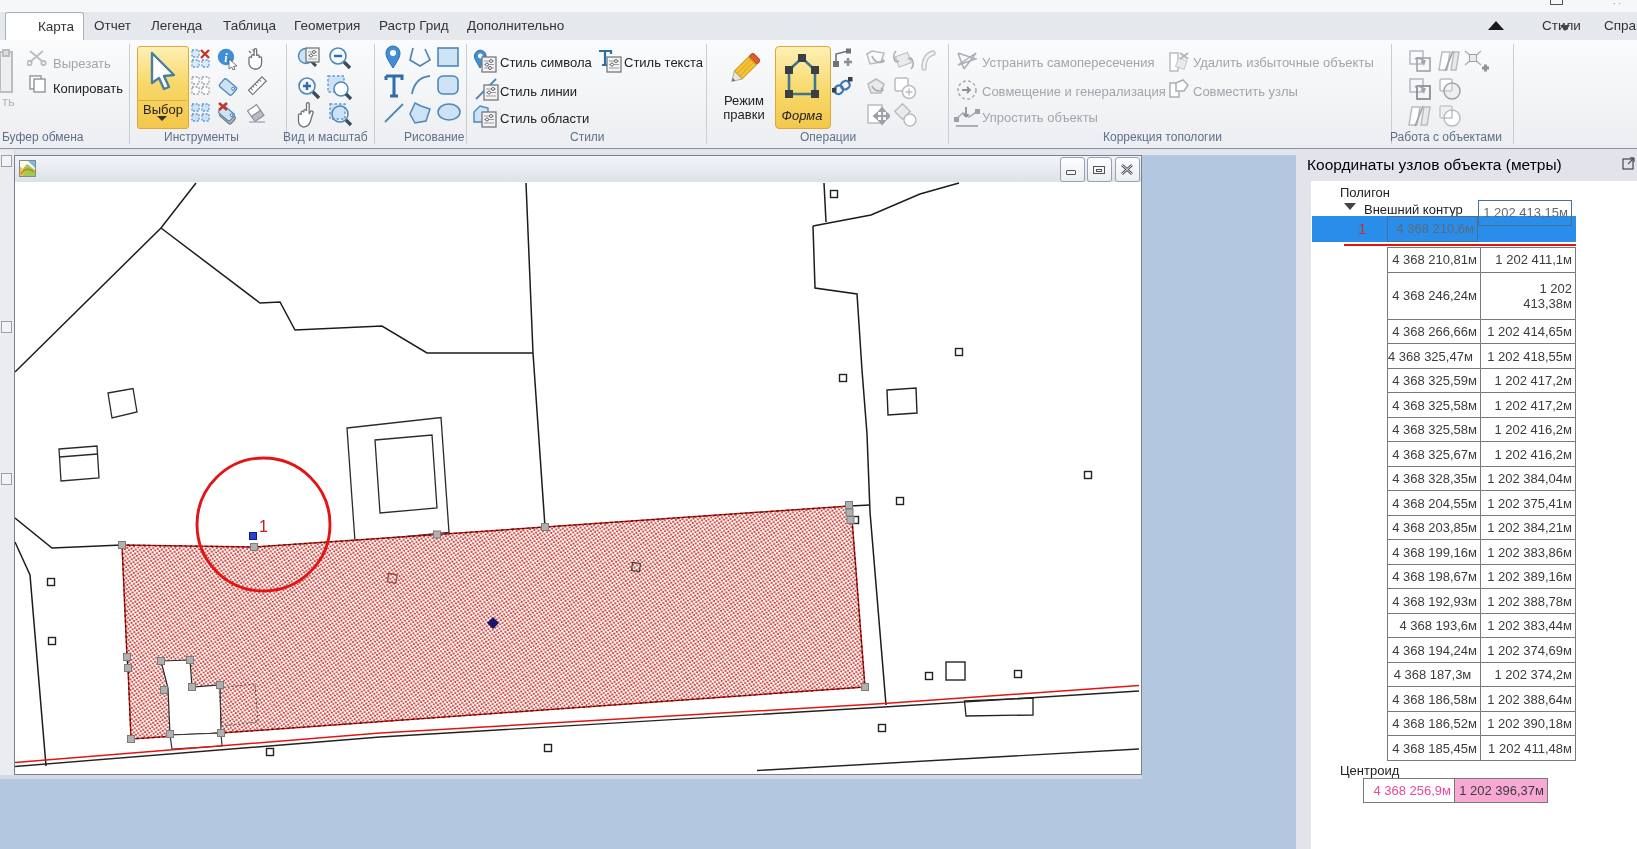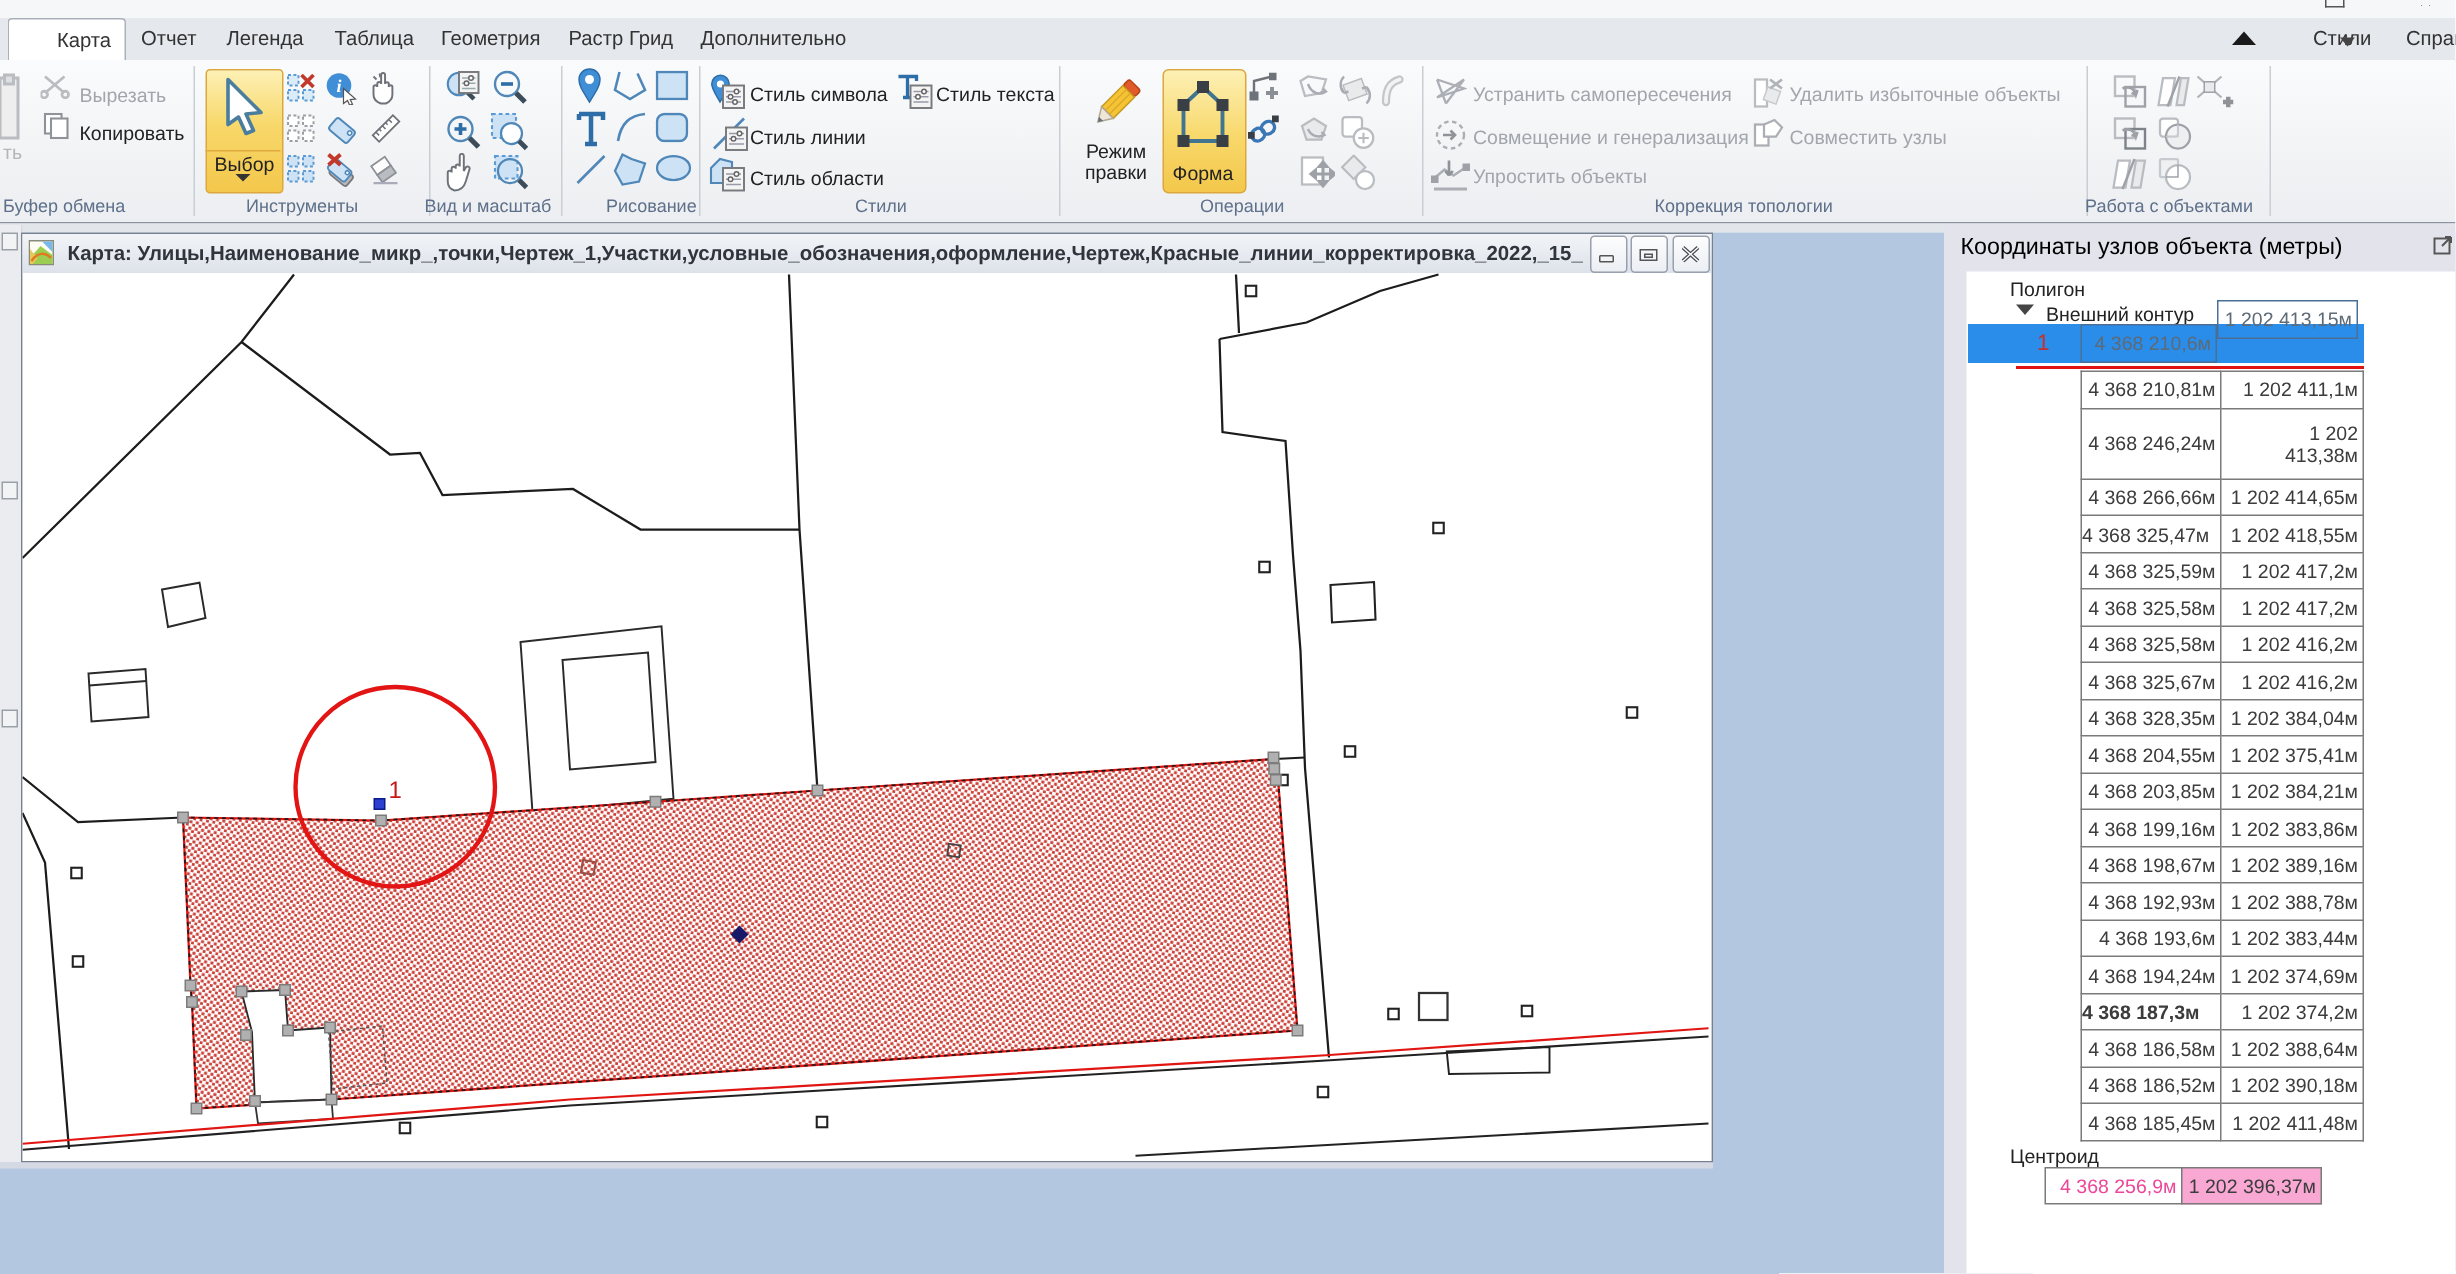--- a/index.html
+++ b/index.html
@@ -244,21 +244,21 @@
   <svg class="abs" style="left:783px;top:10px;" width="38" height="56" viewBox="0 0 38 56">
       <path d="M6 20 L19 8 L32 20 L32 44 L6 44 Z" fill="none" stroke="#41758f" stroke-width="2.6"></path>
       <g fill="#3a3f45">
         <rect x="15" y="4" width="8" height="8"></rect>
         <rect x="2" y="16" width="8" height="8"></rect>
         <rect x="28" y="16" width="8" height="8"></rect>
         <rect x="2" y="40" width="8" height="8"></rect>
         <rect x="28" y="40" width="8" height="8"></rect>
       </g>
     </svg>
-  <div class="abs" style="left:775px;top:68px;width:54px;text-align:center;font-size:13px;color:#222;">Форма</div>
+  <div class="abs" style="left:775px;top:68px;width:54px;text-align:center;font-size:13px;color:#222;font-style:italic;">Форма</div>
   <svg class="abs" style="left:832px;top:8px;" width="22" height="24" viewBox="0 0 22 24">
       <path d="M4 16 L4 6 L16 3" fill="none" stroke="#6e737a" stroke-width="1.6"></path>
       <rect x="1" y="13" width="6" height="6" fill="#6e737a"></rect>
       <rect x="14" y="0.5" width="5" height="5" fill="#6e737a"></rect>
       <path d="M12 14 h8 M16 10 v8" stroke="#8a8f96" stroke-width="2.6"></path>
     </svg>
   <svg class="abs" style="left:831px;top:36px;" width="24" height="22" viewBox="0 0 24 22">
       <g transform="rotate(-35 12 12)" fill="none" stroke="#3b76b5" stroke-width="2.2">
         <rect x="3" y="7" width="9" height="8" rx="4"></rect>
         <rect x="11" y="7" width="9" height="8" rx="4"></rect>
@@ -382,21 +382,20 @@
 
 <div class="abs" id="mapwin" style="left:14px;top:155px;width:1128px;height:620px;border:1px solid #76808f;background:#fff;box-sizing:border-box;">
   <div id="maptitle" style="position:absolute;left:0;top:0;width:1126px;height:26px;background:linear-gradient(#f2f4f7,#dde2ea);border-bottom:1px solid #c3cad6;">
     <svg style="position:absolute;left:4px;top:4px;" width="17" height="17" viewBox="0 0 17 17">
         <rect x="0.5" y="0.5" width="16" height="16" fill="#fdfdf4" stroke="#8a8a7a"></rect>
         <path d="M1 12 L8 4 L16 10 L16 16 L1 16 Z" fill="#9ccc50"></path>
         <path d="M1 6 L6 12 L3 16 L1 16 Z" fill="#e8c85a"></path>
         <path d="M9 1 L16 1 L16 8 Z" fill="#7ab8e8"></path>
         <path d="M2 14 C6 8 11 8 15 12" fill="none" stroke="#e07820" stroke-width="1.6"></path>
       </svg>
-    <div style="position:absolute;left:30px;top:5px;font-size:13.6px;font-weight:bold;color:#30343c;white-space:nowrap;">Карта: Улицы,Наименование_микр_,точки,Чертеж_1,Участки,условные_обозначения,оформление,Чертеж,Красные_линии_корректировка_2022,_15_</div>
     <div style="position:absolute;left:1045px;top:1px;width:23px;height:23px;background:linear-gradient(#fdfdfe,#ebeef3);border:1px solid #98a0ae;border-radius:3px;">
         <div style="position:absolute;left:5px;top:12px;width:8px;height:3px;border:1.5px solid #555;border-radius:1px;"></div>
       </div>
     <div style="position:absolute;left:1072px;top:1px;width:23px;height:23px;background:linear-gradient(#fdfdfe,#ebeef3);border:1px solid #98a0ae;border-radius:3px;">
         <div style="position:absolute;left:5px;top:8px;width:10px;height:6px;border:1.5px solid #555;"></div>
         <div style="position:absolute;left:8px;top:11px;width:4px;height:1px;border:1px solid #555;"></div>
       </div>
     <div style="position:absolute;left:1100px;top:1px;width:23px;height:23px;background:linear-gradient(#fdfdfe,#ebeef3);border:1px solid #98a0ae;border-radius:3px;">
         <svg style="position:absolute;left:5px;top:6px;" width="12" height="11" viewBox="0 0 12 11">
           <path d="M1 1 L11 10 M11 1 L1 10" stroke="#4a4f57" stroke-width="2.6"></path>
@@ -564,21 +563,21 @@
         </tr>
     <tr>
           <td style="border:1px solid #7a7a7a;text-align:right;padding:0 3px 0 0;">4 368 193,6м</td>
           <td style="border:1px solid #7a7a7a;text-align:right;padding:0 3px 0 0;">1 202 383,44м</td>
         </tr>
     <tr>
           <td style="border:1px solid #7a7a7a;text-align:right;padding:0 3px 0 0;">4 368 194,24м</td>
           <td style="border:1px solid #7a7a7a;text-align:right;padding:0 3px 0 0;">1 202 374,69м</td>
         </tr>
     <tr>
-          <td style="border:1px solid #7a7a7a;text-align:left;padding:0 3px 0 0;font-weight:bold;">4 368 187,3м</td>
+          <td style="border:1px solid #7a7a7a;text-align:center;padding:0 3px 0 0;">4 368 187,3м</td>
           <td style="border:1px solid #7a7a7a;text-align:right;padding:0 3px 0 0;">1 202 374,2м</td>
         </tr>
     <tr>
           <td style="border:1px solid #7a7a7a;text-align:right;padding:0 3px 0 0;">4 368 186,58м</td>
           <td style="border:1px solid #7a7a7a;text-align:right;padding:0 3px 0 0;">1 202 388,64м</td>
         </tr>
     <tr>
           <td style="border:1px solid #7a7a7a;text-align:right;padding:0 3px 0 0;">4 368 186,52м</td>
           <td style="border:1px solid #7a7a7a;text-align:right;padding:0 3px 0 0;">1 202 390,18м</td>
         </tr>

